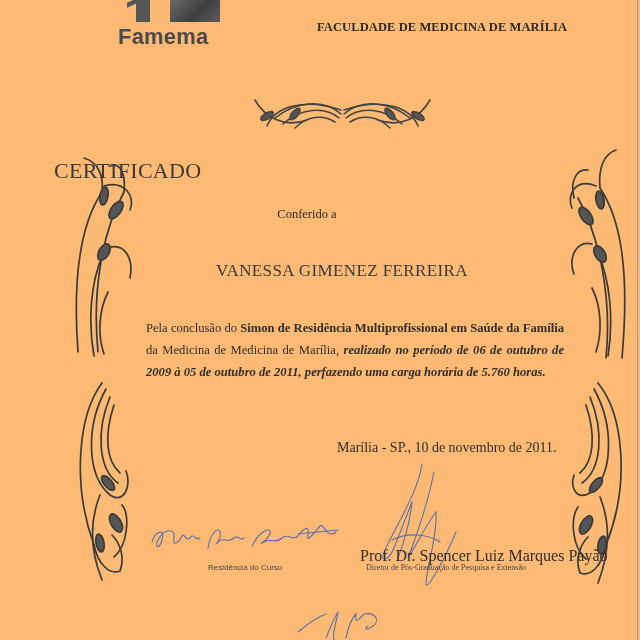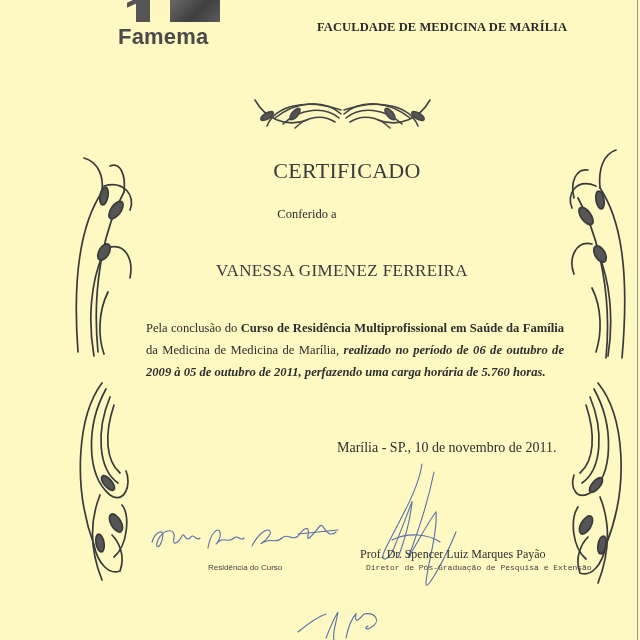--- a/index.html
+++ b/index.html
@@ -2,52 +2,52 @@
 <html><head>
 <meta charset="utf-8">
 <style>
   html, body { margin: 0; padding: 0; }
   body {
     width: 640px; height: 640px; overflow: hidden; position: relative;
     background: #ffffff;
     font-family: "Liberation Serif", serif;
     color: #2a2a2a;
   }
-  .page { position: absolute; inset: 0; background: #fef9c3; }
+  .page { position: absolute; inset: 0; background: #fdba74; }
   .right-edge { position: absolute; top: 0; right: 2px; width: 1px; height: 640px; background: #9a9a9a; }
 
   
   .logo { position: absolute; left: 118px; top: 0; width: 118px; height: 52px; }
   .logo-one { position: absolute; left: 18px; top: 0; width: 14px; height: 22px; background: #555; }
   .logo-one::before { content: ""; position: absolute; left: -9px; top: 0; width: 12px; height: 5px; background: #555; transform: skewY(-25deg); }
   .logo-photo { position: absolute; left: 52px; top: 0; width: 50px; height: 22px; background: linear-gradient(135deg, #6a6a6a, #3f3f3f 55%, #5c5c5c); }
   .logo-text { position: absolute; left: 0; top: 24px; font-family: "Liberation Sans", sans-serif; font-weight: bold; font-size: 22px; color: #4a4a4a; letter-spacing: 0.2px; }
 
   .institution { position: absolute; left: 317px; top: 20px; font-size: 12.5px; font-weight: bold; color: #2a2a2a; letter-spacing: 0.1px; }
 
   .ornament-top { position: absolute; left: 245px; top: 88px; width: 195px; height: 48px; }
 
-  .title { position: absolute; left: 0; width: 640px; top: 158px; text-align: center; font-size: 22px; color: #3a3a3a; letter-spacing: 0.3px; padding-left: 54px; box-sizing: border-box; }
+  .title { position: absolute; left: 0; width: 640px; top: 158px; text-align: left; font-size: 22px; color: #3a3a3a; letter-spacing: 0.3px; padding-left: 54px; box-sizing: border-box; }
   .conferido { position: absolute; left: 0; width: 576px; top: 207px; text-align: center; font-size: 12.5px; color: #2a2a2a; padding-left: 38px; box-sizing: border-box; }
   .recipient { position: absolute; left: 216px; top: 261px; font-size: 17px; font-weight: normal; color: #3a3a3a; letter-spacing: 0.4px; }
 
   .body-text { position: absolute; left: 146px; top: 317px; width: 418px; font-size: 12.6px; line-height: 22px; text-align: justify; color: #2e2e2e; }
   .body-text b { font-weight: bold; }
   .body-text .bi { font-weight: bold; font-style: italic; margin-top: 42px; }
 
   .place-date { position: absolute; left: 321px; top: 440px; font-size: 14px; color: #2e2e2e; margin-left: 16px; }
 
   .sig1 { position: absolute; left: 148px; top: 520px; width: 200px; height: 40px; }
   .sig2 { position: absolute; left: 378px; top: 462px; width: 90px; height: 150px; }
   .sig3 { position: absolute; left: 290px; top: 608px; width: 100px; height: 32px; }
 
   .signer1-name { position: absolute; left: 172px; top: 547px; font-size: 12px; color: #2e2e2e; }
   .signer1-role { position: absolute; left: 208px; top: 563px; font-size: 8px; font-family: "Liberation Sans", sans-serif; color: #444; }
-  .signer2-name { position: absolute; left: 360px; top: 547px; font-size: 12px; color: #2e2e2e; }
-  .signer2-role { position: absolute; left: 366px; top: 563px; font-size: 8px; color: #444; font-family: Liberation Mono, monospace; }
+  .signer2-name { position: absolute; left: 360px; top: 547px; font-size: 16px; color: #2e2e2e; }
+  .signer2-role { position: absolute; left: 366px; top: 563px; font-size: 8px; color: #444; }
 
   .flourish { position: absolute; }
   .fl-left-top { left: 64px; top: 152px; width: 80px; height: 210px; }
   .fl-left-bottom { left: 64px; top: 375px; width: 85px; height: 215px; }
   .fl-right-top { left: 556px; top: 148px; width: 84px; height: 218px; }
   .fl-right-bottom { left: 556px; top: 375px; width: 84px; height: 230px; }
 </style>
 </head>
 <body>
 
@@ -130,21 +130,21 @@
     <path d="M22 132 C 14 144, 16 172, 30 184"></path>
     <ellipse cx="40" cy="110" rx="4" ry="9" fill="#555" transform="rotate(40 40 110)"></ellipse>
     <ellipse cx="30" cy="150" rx="5" ry="10" fill="#555" transform="rotate(30 30 150)"></ellipse>
     <ellipse cx="46" cy="170" rx="4" ry="9" fill="#555" transform="rotate(10 46 170)"></ellipse>
   </svg>
 
   <div class="title">CERTIFICADO</div>
   <div class="conferido">Conferido a</div>
   <div class="recipient">VANESSA GIMENEZ FERREIRA</div>
 
-  <div class="body-text"><span>Pela conclusão do </span><b>Curso de Residência Multiprofissional em Saúde da Família</b><span> da Medicina de Medicina de Marília, </span><span class="bi">realizado no período de 06 de outubro de 2009 à 05 de outubro de 2011, perfazendo uma carga horária de 5.760 horas.</span></div>
+  <div class="body-text"><span>Pela conclusão do </span><b>Simon de Residência Multiprofissional em Saúde da Família</b><span> da Medicina de Medicina de Marília, </span><span class="bi">realizado no período de 06 de outubro de 2009 à 05 de outubro de 2011, perfazendo uma carga horária de 5.760 horas.</span></div>
 
   <div class="place-date">Marília - SP., 10 de novembro de 2011.</div>
 
   <svg class="sig1" viewBox="0 0 200 40" fill="none" stroke="#5a6fa8" stroke-width="1.1" stroke-linecap="round">
     <path d="M4 22 C 8 10, 18 8, 14 20 C 12 28, 6 30, 10 20 C 16 8, 28 8, 26 18 C 24 26, 30 24, 34 16 C 36 12, 38 22, 42 18 C 46 12, 48 22, 52 18"></path>
     <path d="M60 28 C 62 14, 70 6, 72 12 C 74 20, 64 28, 70 22 C 76 16, 80 24, 86 18 C 90 14, 92 22, 96 18"></path>
     <path d="M104 26 C 112 10, 124 6, 122 14 C 118 22, 108 26, 116 22 C 124 18, 128 24, 134 18 C 140 12, 144 22, 150 16 C 156 8, 162 4, 160 16 C 158 24, 168 10, 172 6 C 176 2, 178 20, 188 12"></path>
     <path d="M150 14 L 190 10"></path>
   </svg>
 

